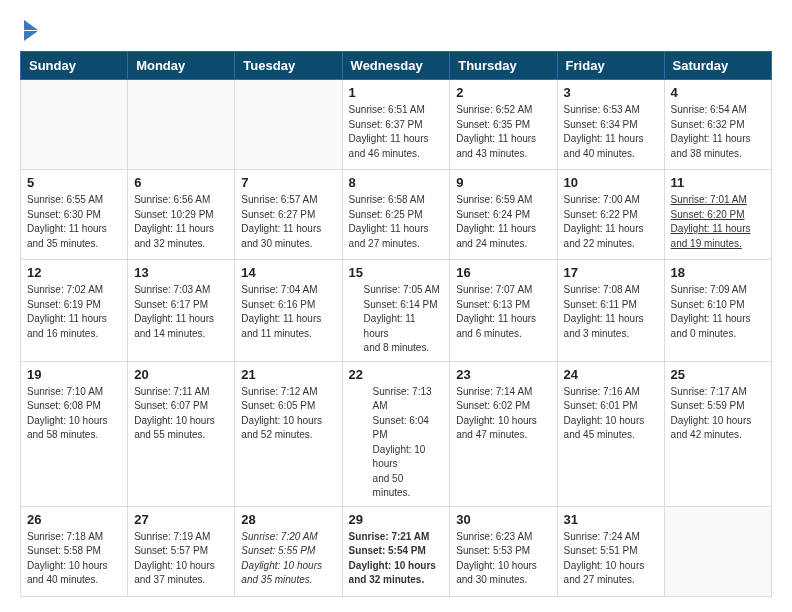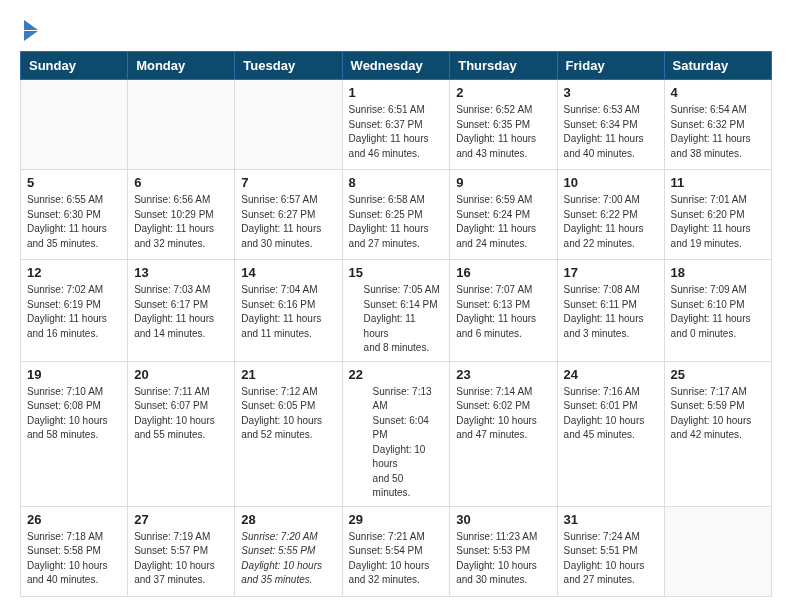--- a/index.html
+++ b/index.html
@@ -187,21 +187,21 @@
         </td>
         <td>
           <div class="day-num">10</div>
           <div class="day-info" style="white-space: pre-line;">Sunrise: 7:00 AM
 Sunset: 6:22 PM
 Daylight: 11 hours
 and 22 minutes.</div>
         </td>
         <td>
           <div class="day-num">11</div>
-          <div class="day-info" style="white-space: pre-line;">Sunrise: 7:01 AM
+          <div class="day-info" style="white-space: pre-line; text-decoration: underline;">Sunrise: 7:01 AM
 Sunset: 6:20 PM
 Daylight: 11 hours
 and 19 minutes.</div>
         </td>
       </tr>
       <tr class="week-row">
         <td>
           <div class="day-num">12</div>
           <div class="day-info" style="white-space: pre-line;">Sunrise: 7:02 AM
 Sunset: 6:19 PM
@@ -319,28 +319,28 @@
         </td>
         <td>
           <div class="day-num">28</div>
           <div class="day-info" style="white-space: pre-line; font-style: italic;">Sunrise: 7:20 AM
 Sunset: 5:55 PM
 Daylight: 10 hours
 and 35 minutes.</div>
         </td>
         <td>
           <div class="day-num">29</div>
-          <div class="day-info" style="white-space: pre-line;">Sunrise: 7:21 AM
+          <div class="day-info" style="white-space: pre-line; font-weight: bold;">Sunrise: 7:21 AM
 Sunset: 5:54 PM
 Daylight: 10 hours
 and 32 minutes.</div>
         </td>
         <td>
           <div class="day-num">30</div>
-          <div class="day-info" style="white-space: pre-line;">Sunrise: 11:23 AM
+          <div class="day-info" style="white-space: pre-line;">Sunrise: 6:23 AM
 Sunset: 5:53 PM
 Daylight: 10 hours
 and 30 minutes.</div>
         </td>
         <td>
           <div class="day-num">31</div>
           <div class="day-info" style="white-space: pre-line;">Sunrise: 7:24 AM
 Sunset: 5:51 PM
 Daylight: 10 hours
 and 27 minutes.</div>

